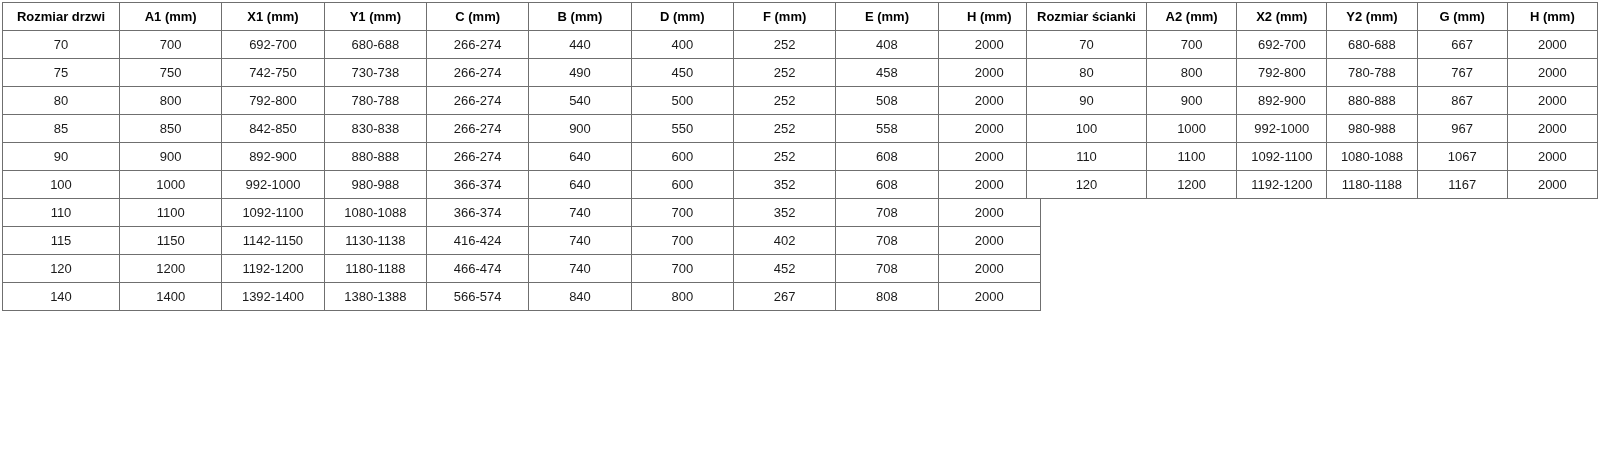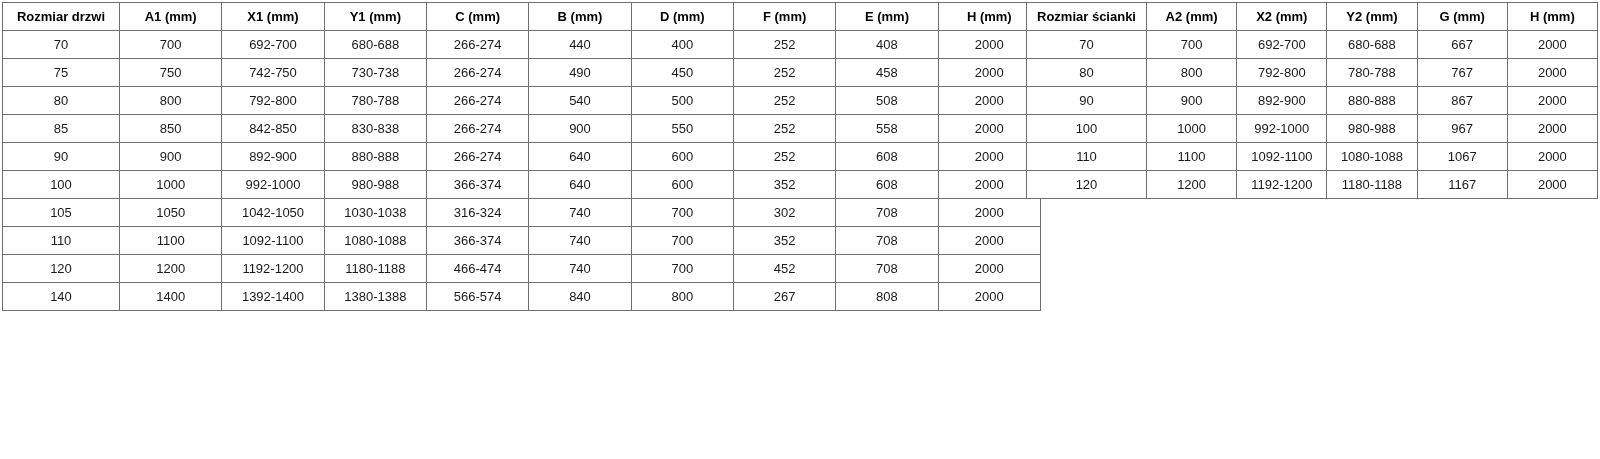--- a/index.html
+++ b/index.html
@@ -151,40 +151,40 @@
           <td>992-1000</td>
           <td>980-988</td>
           <td>366-374</td>
           <td>640</td>
           <td>600</td>
           <td>352</td>
           <td>608</td>
           <td>2000</td>
         </tr>
         <tr>
-          <td>105</td>
-          <td>1050</td>
-          <td>1042-1050</td>
-          <td>1030-1038</td>
-          <td>316-324</td>
-          <td>740</td>
-          <td>700</td>
-          <td>302</td>
-          <td>708</td>
-          <td>2000</td>
-        </tr>
-        <tr>
           <td>110</td>
           <td>1100</td>
           <td>1092-1100</td>
           <td>1080-1088</td>
           <td>366-374</td>
           <td>740</td>
           <td>700</td>
           <td>352</td>
+          <td>708</td>
+          <td>2000</td>
+        </tr>
+        <tr>
+          <td>115</td>
+          <td>1150</td>
+          <td>1142-1150</td>
+          <td>1130-1138</td>
+          <td>416-424</td>
+          <td>740</td>
+          <td>700</td>
+          <td>402</td>
           <td>708</td>
           <td>2000</td>
         </tr>
         <tr>
           <td>120</td>
           <td>1200</td>
           <td>1192-1200</td>
           <td>1180-1188</td>
           <td>466-474</td>
           <td>740</td>

